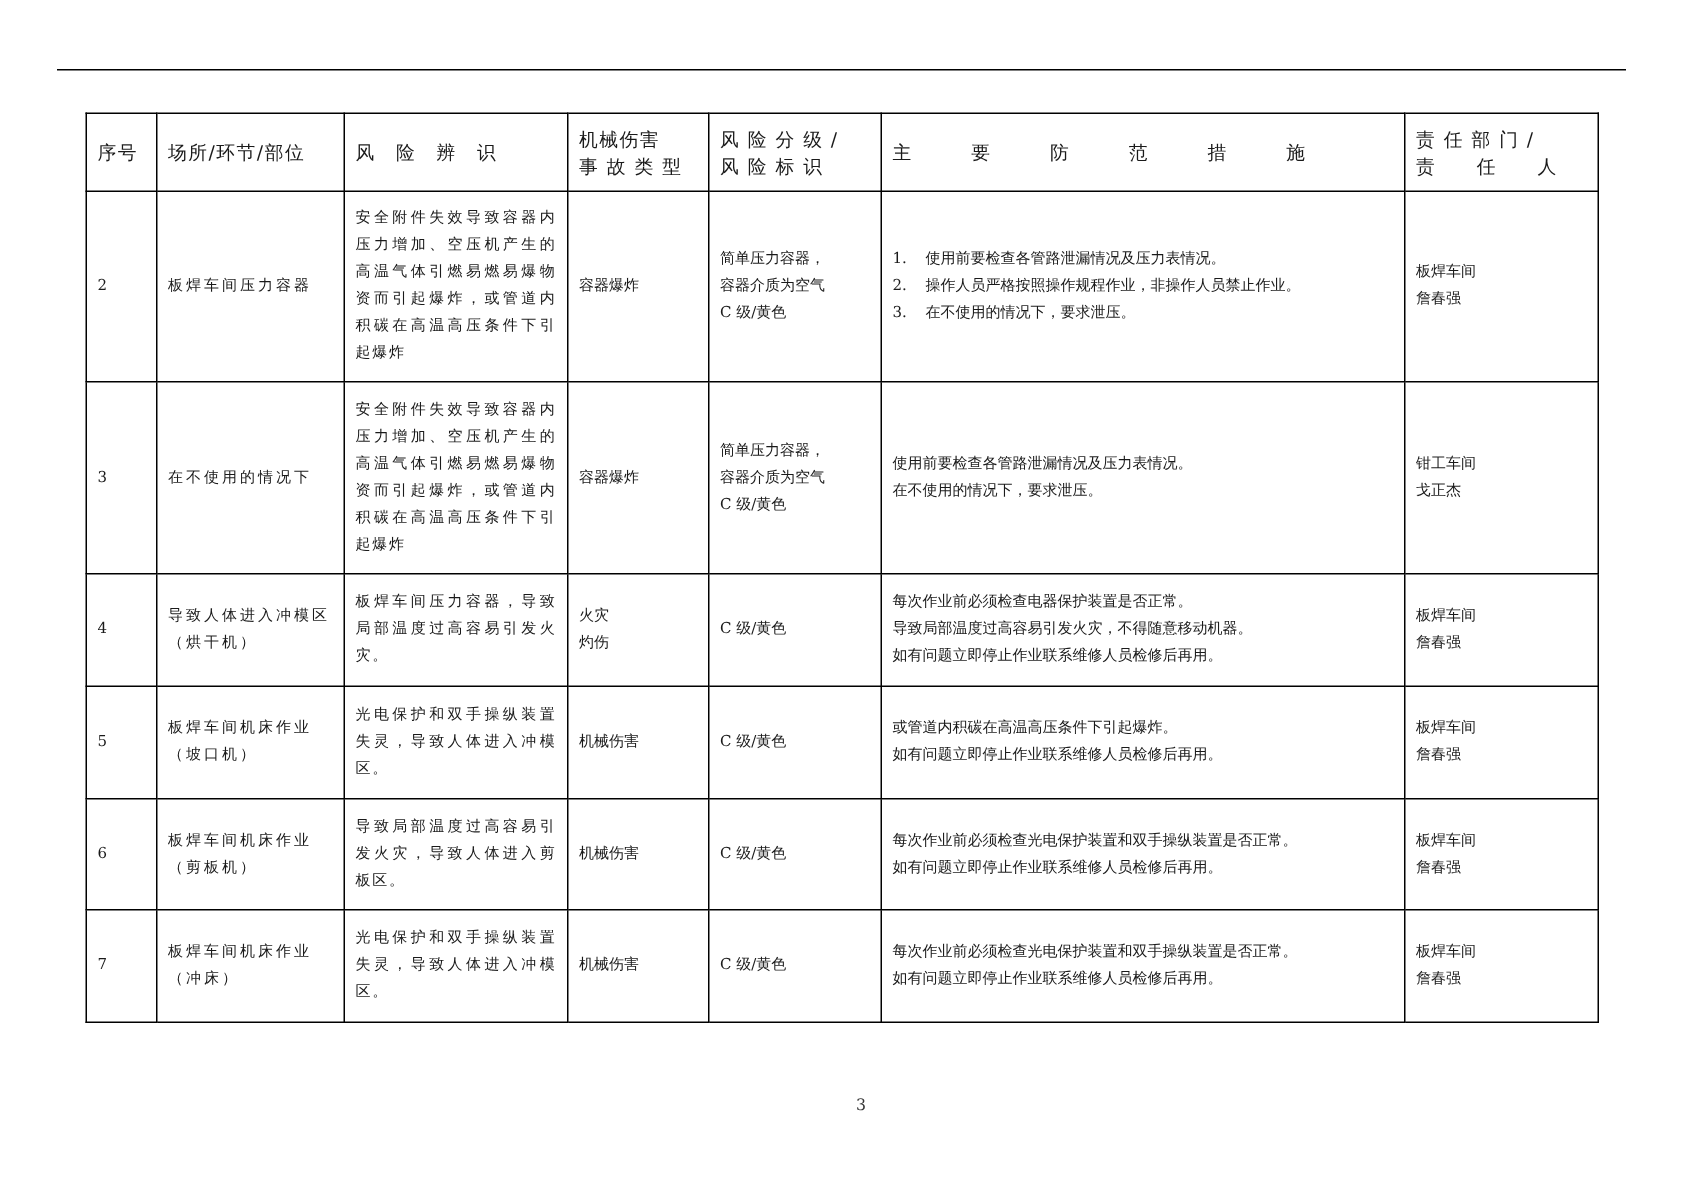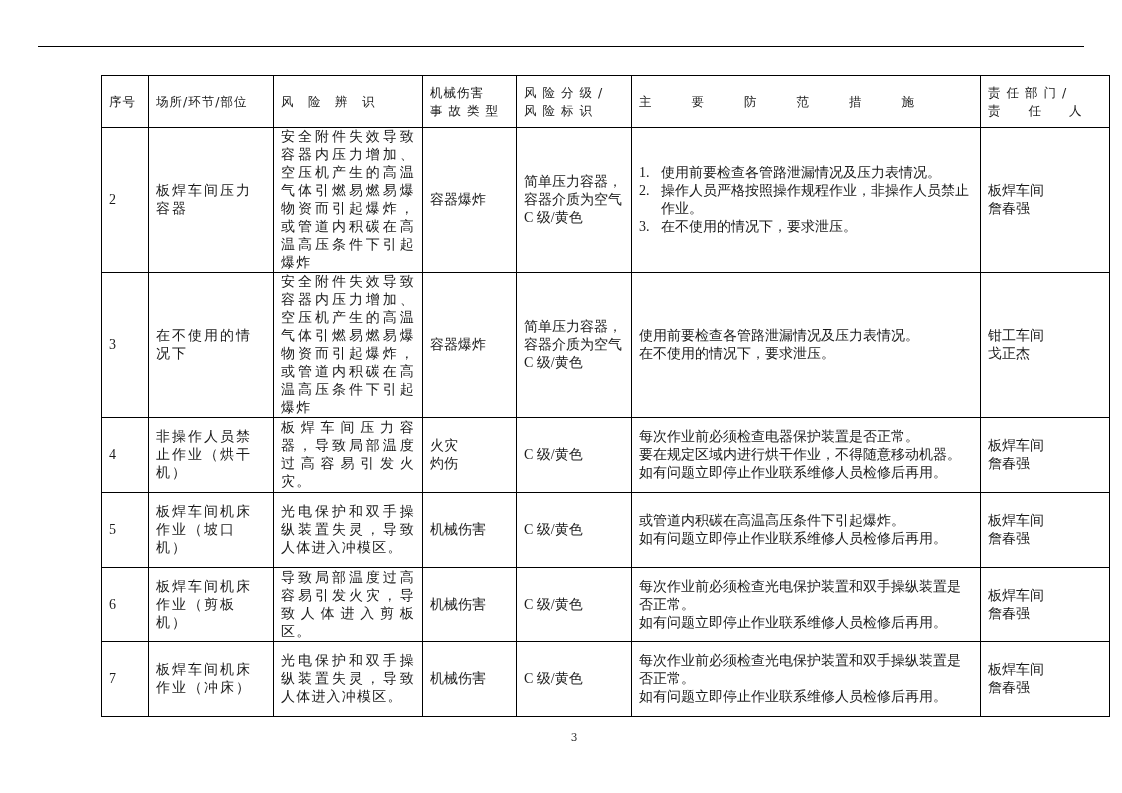--- a/index.html
+++ b/index.html
@@ -1,24 +1,24 @@
 <!DOCTYPE html>
 <html><head>
 <meta charset="utf-8">
 <style>
   html, body { margin: 0; padding: 0; background: #ffffff; }
   body { width: 1122px; height: 793px; position: relative; overflow: hidden;
          font-family: "DejaVu Serif", "Liberation Serif", serif; color: #1a1a1a; }
   .header-rule { position: absolute; left: 38px; top: 46px; width: 1046px; height: 0;
                  border-top: 1.5px solid #000; }
   table.risk { position: absolute; left: 57px; top: 75px; border-collapse: collapse;
-               table-layout: fixed; width: 1008px; margin-left: 44px; }
+               table-layout: fixed; width: 1008px; }
   table.risk td, table.risk th { border: 1.3px solid #000; padding: 0 7px;
-               font-size: 14px; line-height: 18px; vertical-align: middle; text-align: left;
-               font-weight: normal; word-break: break-all; font-family: Liberation Serif, serif; }
+               font-size: 10px; line-height: 18px; vertical-align: middle; text-align: left;
+               font-weight: normal; word-break: break-all; }
   table.risk th { font-family: "DejaVu Sans", "Liberation Sans", sans-serif; font-size: 12.5px;
                letter-spacing: 1px; }
   .hdr-row { height: 52px; }
   .num { font-size: 12px; }
   .cell-line { display: block; }
   .ol-item { display: flex; }
   .ol-num { width: 22px; flex: none; }
   .ol-text { flex: 1; }
   .page-num { position: absolute; top: 731px; left: 0; width: 1148px; text-align: center;
               font-size: 10.5px; color: #333; }
@@ -111,32 +111,32 @@
           <span class="cell-line">使用前要检查各管路泄漏情况及压力表情况。</span>
           <span class="cell-line">在不使用的情况下，要求泄压。</span>
         </td>
     <td>
           <span class="cell-line">钳工车间</span>
           <span class="cell-line">戈正杰</span>
         </td>
   </tr>
       <tr style="height: 75px;">
     <td class="num">4</td>
-    <td style="letter-spacing:2px">非操作人员禁止作业（烘干机）</td>
+    <td style="letter-spacing:2px">导致人体进入冲模区（烘干机）</td>
     <td style="letter-spacing:1.2px;text-align:justify">板焊车间压力容器，导致局部温度过高容易引发火灾。</td>
     <td>
           <span class="cell-line">火灾</span>
           <span class="cell-line">灼伤</span>
         </td>
     <td>
           <span class="cell-line">C 级/黄色</span>
         </td>
     <td>
           <span class="cell-line">每次作业前必须检查电器保护装置是否正常。</span>
-          <span class="cell-line">要在规定区域内进行烘干作业，不得随意移动机器。</span>
+          <span class="cell-line">导致局部温度过高容易引发火灾，不得随意移动机器。</span>
           <span class="cell-line">如有问题立即停止作业联系维修人员检修后再用。</span>
         </td>
     <td>
           <span class="cell-line">板焊车间</span>
           <span class="cell-line">詹春强</span>
         </td>
   </tr>
       <tr style="height: 75px;">
     <td class="num">5</td>
     <td style="letter-spacing:2px">板焊车间机床作业（坡口机）</td>

